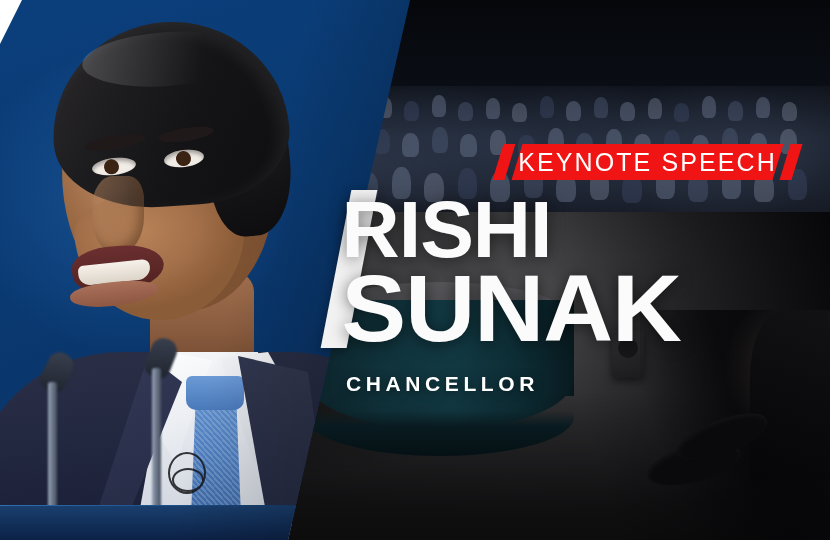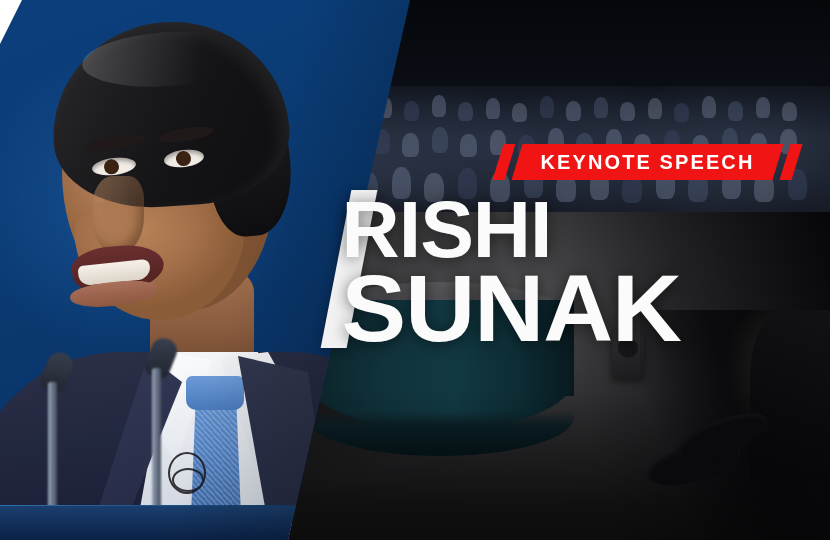--- a/index.html
+++ b/index.html
@@ -320,21 +320,21 @@
   }
   .banner-tick.left{left:0;}
   .banner-tick.right{left:287px;}
   .banner-main{
     position:absolute;left:19px;top:0;width:261px;height:36px;
     background:#f01414;transform:skewX(-17deg);
   }
   .banner-text{
     position:absolute;left:19px;top:0;width:261px;height:36px;
     display:flex;align-items:center;justify-content:center;
-    color:#ffffff;font-size:20px;font-weight:700;letter-spacing:2.1px;
+    color:#ffffff;font-size:25px;font-weight:400;letter-spacing:2.1px;
     white-space:nowrap;
   }
 
   
   .titles{
     position:absolute;right:44px;top:196px;width:440px;
     text-align:left;
   }
   .name-line{
     color:#fbfbfb;font-weight:700;line-height:.86;
@@ -492,15 +492,16 @@
   <div class="banner-wrap">
     <div class="banner-tick left"></div>
     <div class="banner-main"></div>
     <div class="banner-tick right"></div>
     <div class="banner-text">KEYNOTE SPEECH</div>
   </div>
 
   <div class="titles">
     <div class="name-line name-1">RISHI</div>
     <div class="name-line name-2">SUNAK</div>
+    <div class="role">CHANCELLOR</div>
   </div>
 
 </div>
 
 </body></html>

